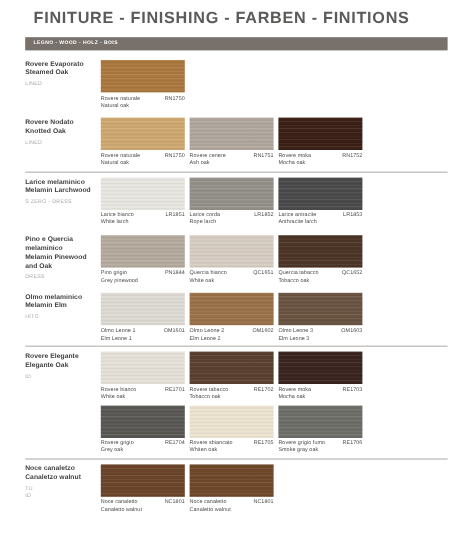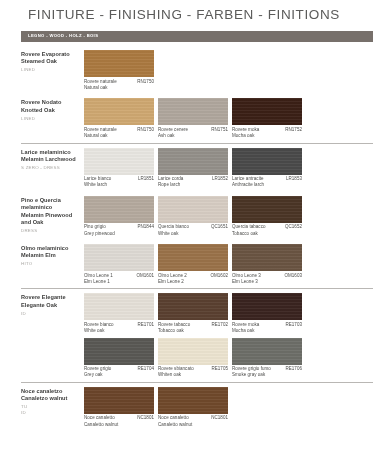--- a/index.html
+++ b/index.html
@@ -22,21 +22,21 @@
   }
 
   
   .page-title {
     position: absolute;
     left: 28px;
     top: 7px;
     font-size: 13.5px;
     letter-spacing: 0.6px;
     color: #5b5b5a;
-    font-weight: 400;
+    font-weight: 700;
     white-space: nowrap;
   }
 
   
   .cat-bar {
     position: absolute;
     left: 21px;
     top: 31px;
     width: 352px;
     height: 11px;

